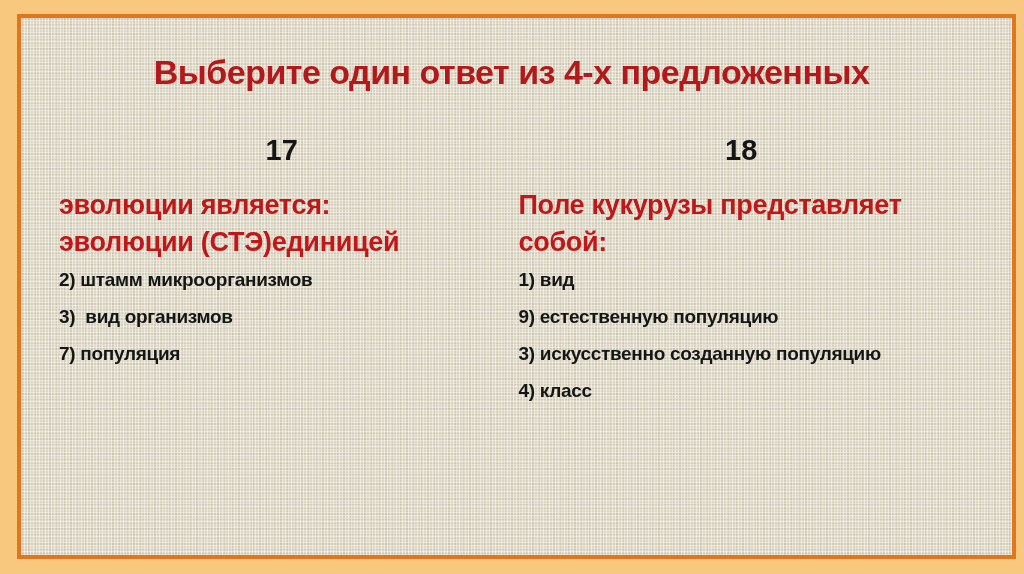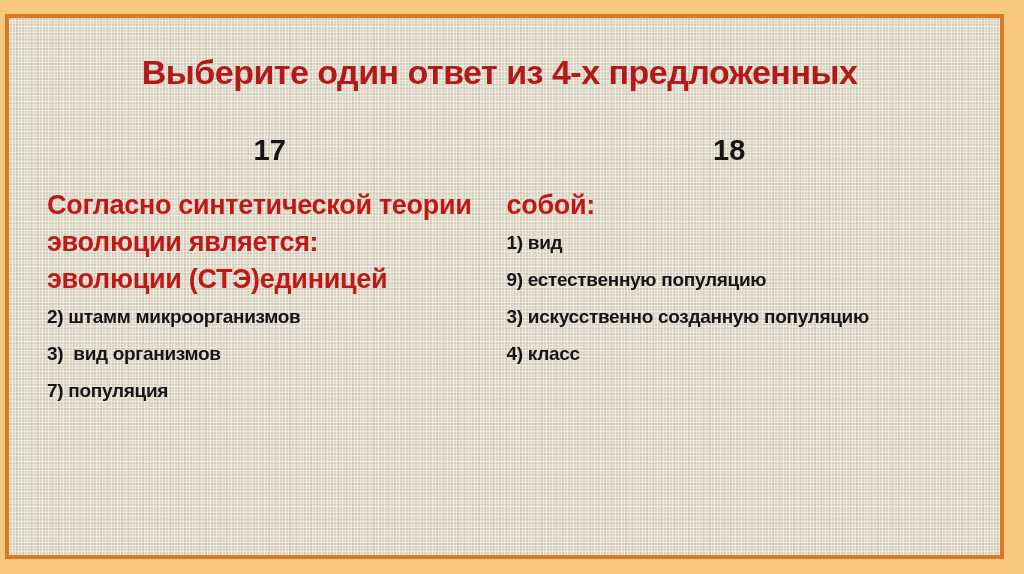--- a/index.html
+++ b/index.html
@@ -14,21 +14,21 @@
     margin: 0;
     padding: 0;
     width: 1024px;
     height: 574px;
     overflow: hidden;
     background: var(--page-bg);
     font-family: "Liberation Sans", sans-serif;
   }
   .slide {
     position: absolute;
-    left: 5px;
+    left: 17px;
     top: 14px;
     width: 999px;
     height: 545px;
     box-sizing: border-box;
     border: 4px solid var(--frame-border);
     background-color: var(--slide-bg);
     
     background-image:
       repeating-linear-gradient(90deg, rgba(255,255,255,0.45) 0 1px, rgba(255,255,255,0) 1px 3px),
       repeating-linear-gradient(0deg, rgba(255,255,255,0.35) 0 1px, rgba(255,255,255,0) 1px 3px),
@@ -81,30 +81,30 @@
 </head>
 <body>
 
 <div class="slide">
   <div class="title">Выберите один ответ из 4-х предложенных</div>
 
   <div class="cols">
 
     <div class="col">
       <div class="num">17</div>
-      <div class="qline">Согласно синтетической теории</div>
       <div class="qline">эволюции является:</div>
       <div class="qline">эволюции (СТЭ)единицей</div>
       <div class="option">2) штамм микроорганизмов</div>
       <div class="option">3)  вид организмов</div>
       <div class="option">7) популяция</div>
     </div>
 
     <div class="col">
       <div class="num">18</div>
+      <div class="qline">Поле кукурузы представляет</div>
       <div class="qline">собой:</div>
       <div class="option">1) вид</div>
       <div class="option">9) естественную популяцию</div>
       <div class="option">3) искусственно созданную популяцию</div>
       <div class="option">4) класс</div>
     </div>
 
   </div>
 </div>
 

